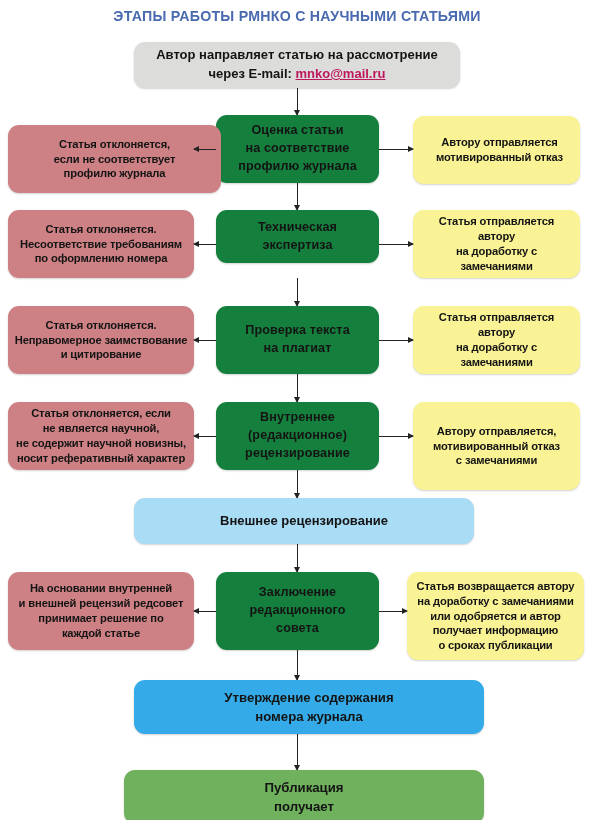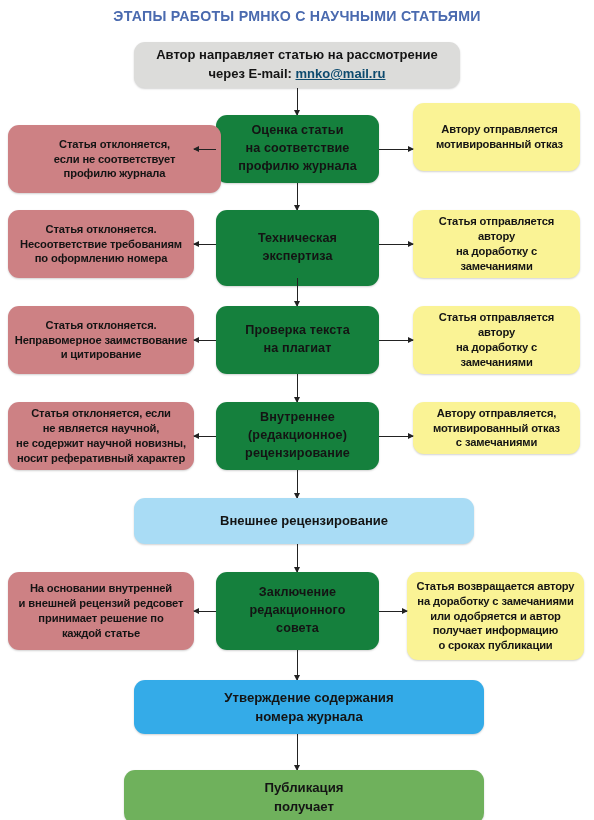--- a/index.html
+++ b/index.html
@@ -100,21 +100,21 @@
   .node.green {
     background: #6fb15c;
     font-size: 13.2px;
     line-height: 1.46;
     box-shadow: 0 1px 2px rgba(0,0,0,0.18);
   }
 
   .node .txt { display: block; width: 100%; }
 
   a.mail {
-    color: #0c4a6e;
+    color: #be185d;
   }
 
   
   .vline {
     position: absolute;
     width: 1px;
     background: #222222;
   }
   .vline::after {
     content: "";
@@ -176,31 +176,31 @@
     <span>профилю журнала</span>
   </span>
 </div>
 <div class="node left" style="left:8px; top:117px; width:213px; height:68px;margin-top:8px;">
   <span class="txt">
     <span>Статья отклоняется,</span><br>
     <span>если не соответствует</span><br>
     <span>профилю журнала</span>
   </span>
 </div>
-<div class="node right" style="left:413px; top:103px; width:167px; height:68px;padding-left:12px;">
+<div class="node right" style="left:413px; top:116px; width:167px; height:68px;padding-left:12px;">
   <span class="txt">
     <span>Автору отправляется</span><br>
     <span>мотивированный отказ</span>
   </span>
 </div>
 <div class="hline to-left" style="left:194px; top:149px; width:22px;"></div>
 <div class="hline to-right" style="left:379px; top:149px; width:34px;"></div>
 <div class="vline" style="left:297px; top:183px; height:27px;"></div>
 
-<div class="node center" style="left:216px; top:210px; width:163px; height:76px;">
+<div class="node center" style="left:216px; top:210px; width:163px; height:53px;">
   <span class="txt">
     <span>Техническая</span><br>
     <span>экспертиза</span>
   </span>
 </div>
 <div class="node left" style="left:8px; top:210px; width:186px; height:68px;">
   <span class="txt">
     <span>Статья отклоняется.</span><br>
     <span>Несоответствие требованиям</span><br>
     <span>по оформлению номера</span>
@@ -247,21 +247,21 @@
   </span>
 </div>
 <div class="node left" style="left:8px; top:402px; width:186px; height:68px;">
   <span class="txt">
     <span>Статья отклоняется, если</span><br>
     <span>не является научной,</span><br>
     <span>не содержит научной новизны,</span><br>
     <span>носит реферативный характер</span>
   </span>
 </div>
-<div class="node right" style="left:413px; top:402px; width:167px; height:52px;">
+<div class="node right" style="left:413px; top:402px; width:167px; height:88px;">
   <span class="txt">
     <span>Автору отправляется,</span><br>
     <span>мотивированный отказ</span><br>
     <span>с замечаниями</span>
   </span>
 </div>
 <div class="hline to-left" style="left:194px; top:436px; width:22px;"></div>
 <div class="hline to-right" style="left:379px; top:436px; width:34px;"></div>
 <div class="vline" style="left:297px; top:470px; height:28px;"></div>
 

